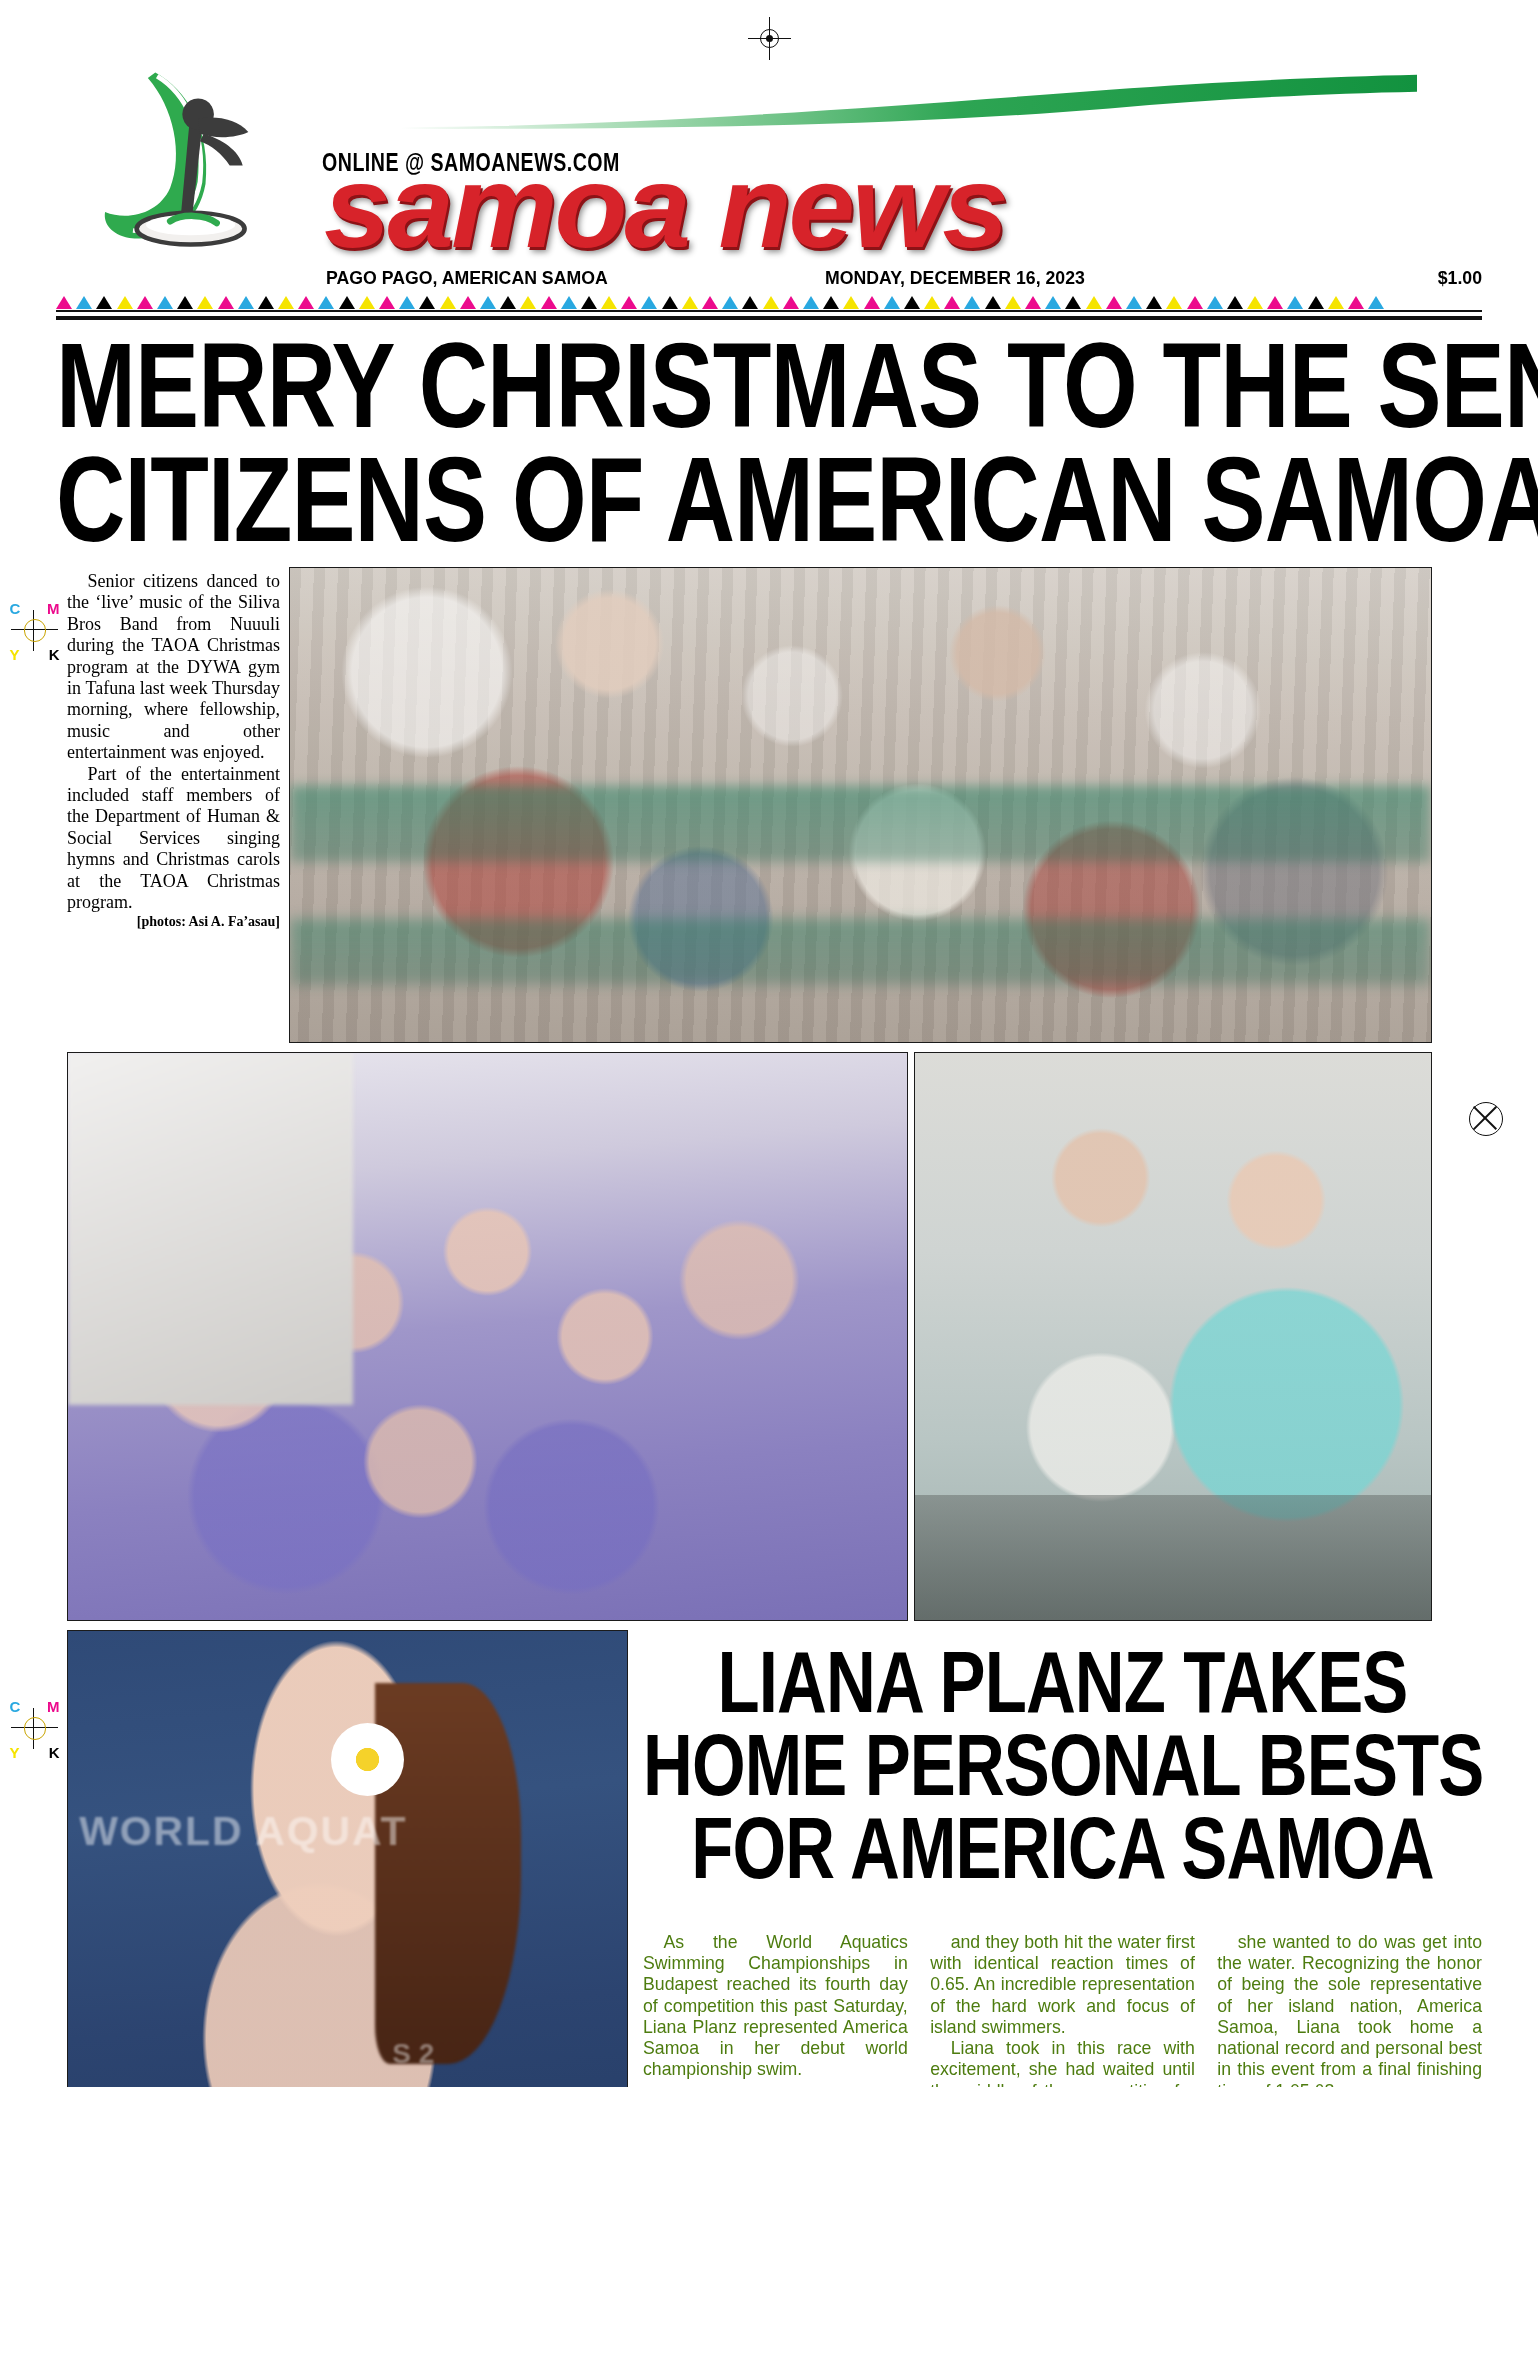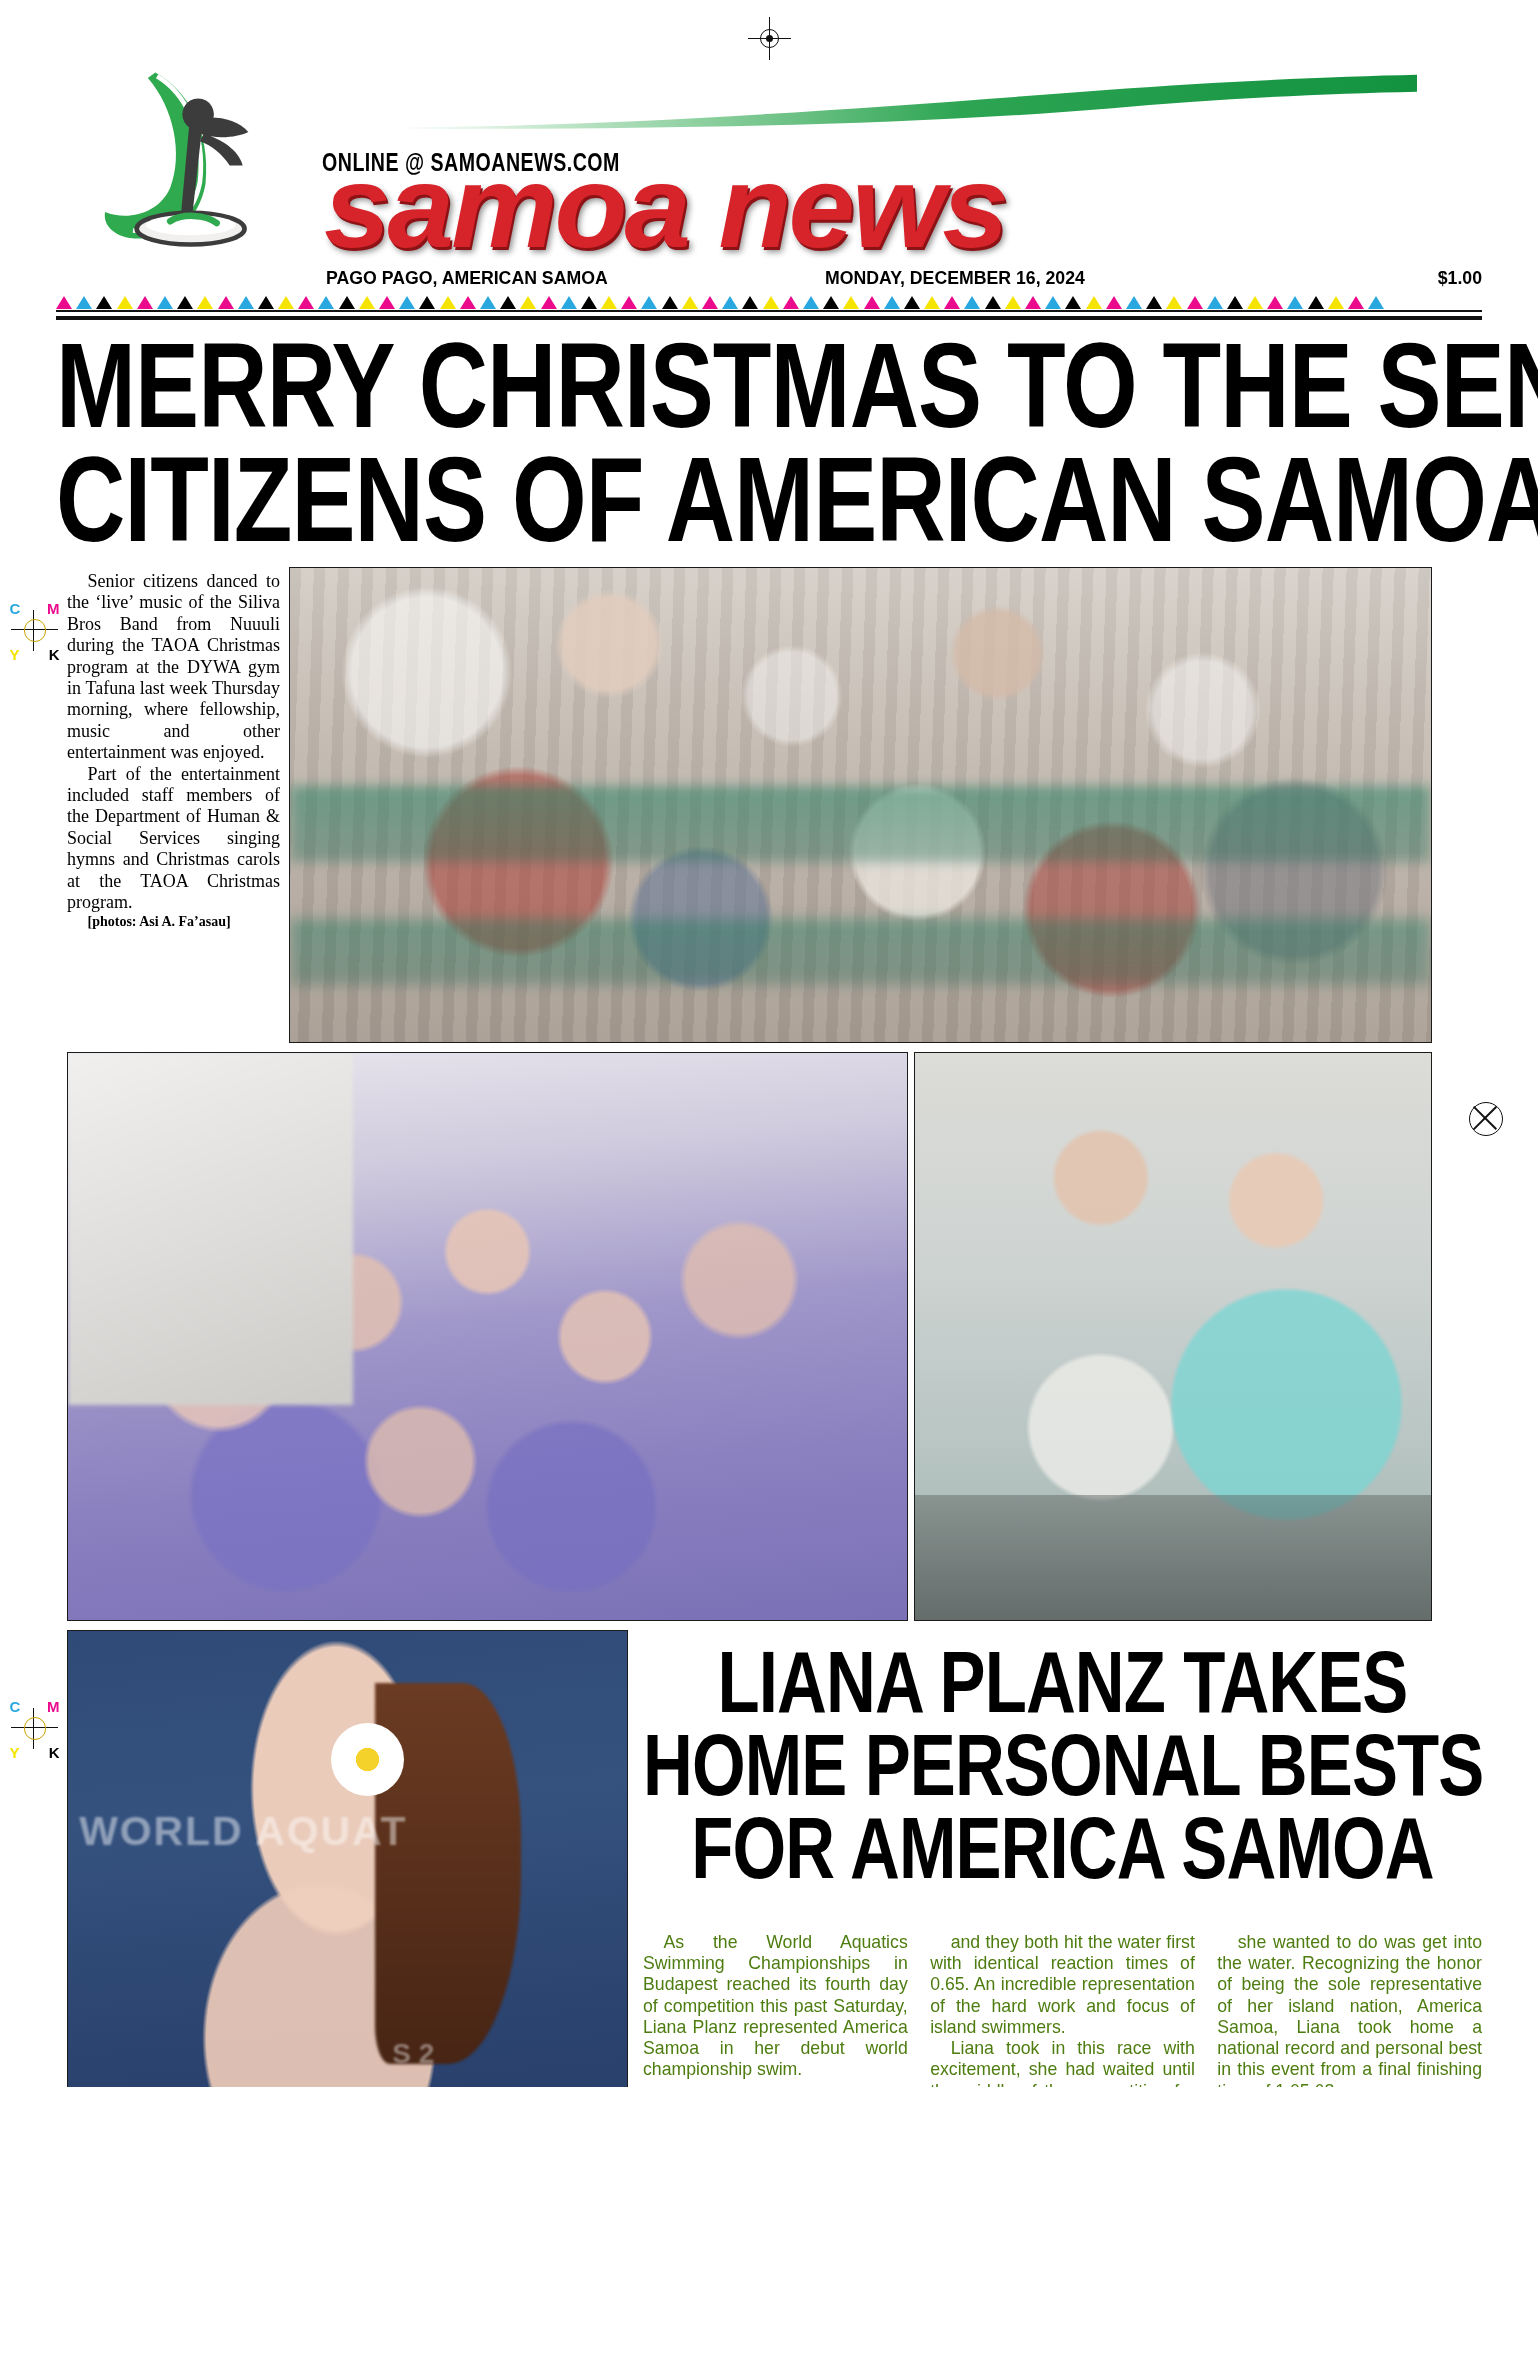--- a/index.html
+++ b/index.html
@@ -58,21 +58,21 @@
 
   
   .head1{position:absolute;left:56px;top:328px;width:1426px;text-align:center;
       font-family:"Liberation Sans",sans-serif;font-weight:bold;font-size:96px;line-height:0.95;
       letter-spacing:-0.9px;color:#000;transform:scaleY(1.25);transform-origin:center top;}
   .head1 .l{display:block;white-space:nowrap;}
 
   
   .capcol{position:absolute;left:67px;top:571px;width:213px;font-family:"Liberation Serif",serif;font-size:18px;line-height:1.19;text-align:justify;color:#000;}
   .capcol p{margin:0;text-indent:20.5px;}
-  .credit{margin-top:3.7px;font-weight:bold;font-size:14px;font-style:normal;text-indent:0;}
+  .credit{margin-top:3.7px;text-align:right;font-weight:bold;font-size:14px;font-style:normal;text-indent:0;}
 
   
   .ph{position:absolute;border:1.9px solid #1b1b1b;overflow:hidden;background:#cfcfcf;}
   .ph .inner{position:absolute;inset:0;}
 
   
   #photo1{left:289px;top:567px;width:1141px;height:474px;}
   #photo1 .inner{background:
      radial-gradient(circle at 12% 22%, rgba(255,255,255,.55) 0 7%, transparent 8%),
      radial-gradient(circle at 28% 16%, rgba(226,205,190,.85) 0 5%, transparent 6%),
@@ -181,21 +181,21 @@
 
     <div class="online-url">ONLINE @ SAMOANEWS.COM</div>
 
     <div class="nameplate">
       <div class="txt">samoa news</div>
     </div>
   </div>
 
   <div class="dateline">
     <span class="left">PAGO PAGO, AMERICAN SAMOA</span>
-    <span class="center">MONDAY, DECEMBER 16, 2024</span>
+    <span class="center">MONDAY, DECEMBER 16, 2023</span>
     <span class="right">$1.00</span>
   </div>
 
   <div class="triband" id="triband">
       <span class="tri" style="border-bottom-color: rgb(236, 10, 140);"></span>
       <span class="tri" style="border-bottom-color: rgb(41, 168, 224);"></span>
       <span class="tri" style="border-bottom-color: rgb(0, 0, 0);"></span>
       <span class="tri" style="border-bottom-color: rgb(245, 228, 0);"></span>
       <span class="tri" style="border-bottom-color: rgb(236, 10, 140);"></span>
       <span class="tri" style="border-bottom-color: rgb(41, 168, 224);"></span>

